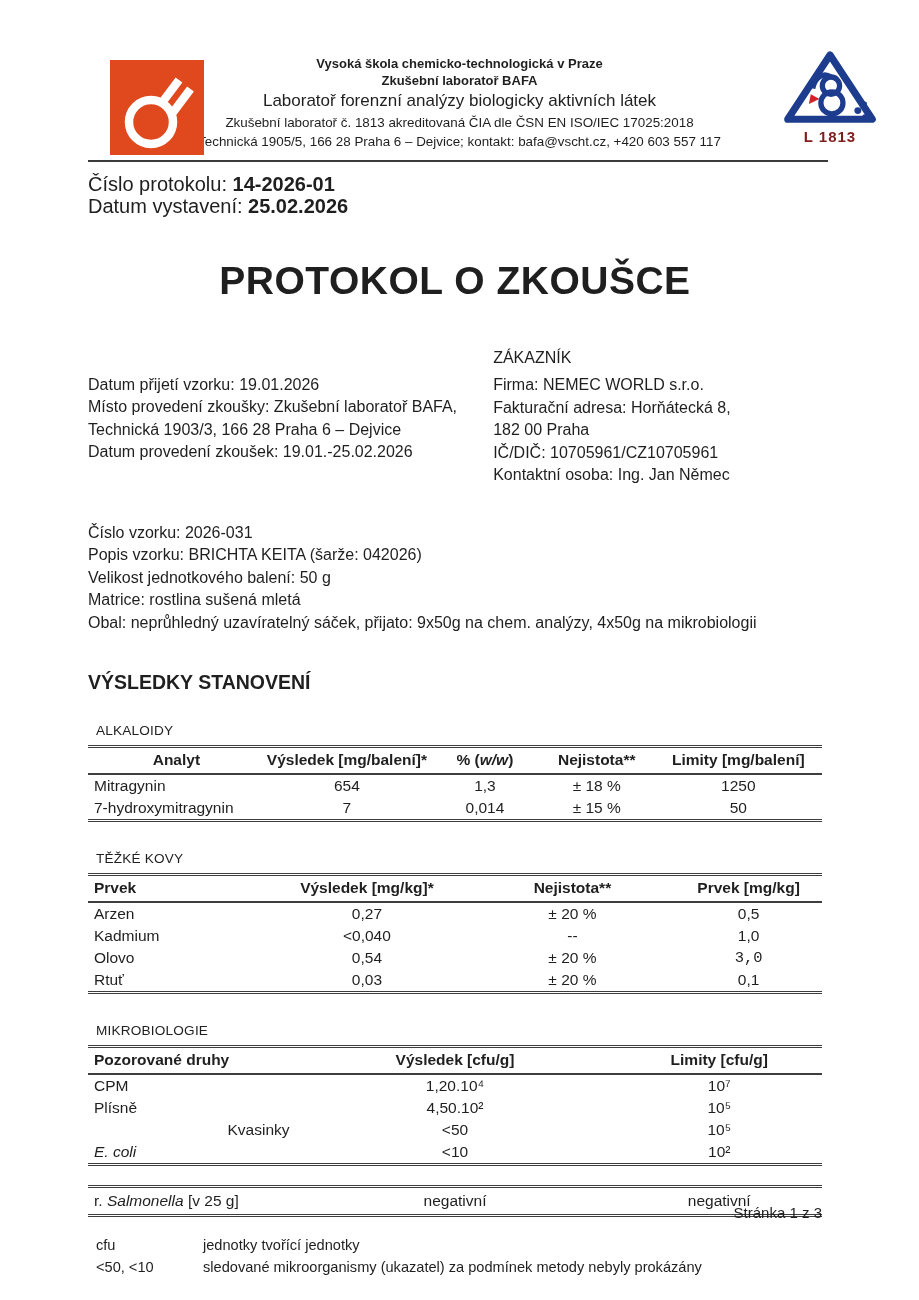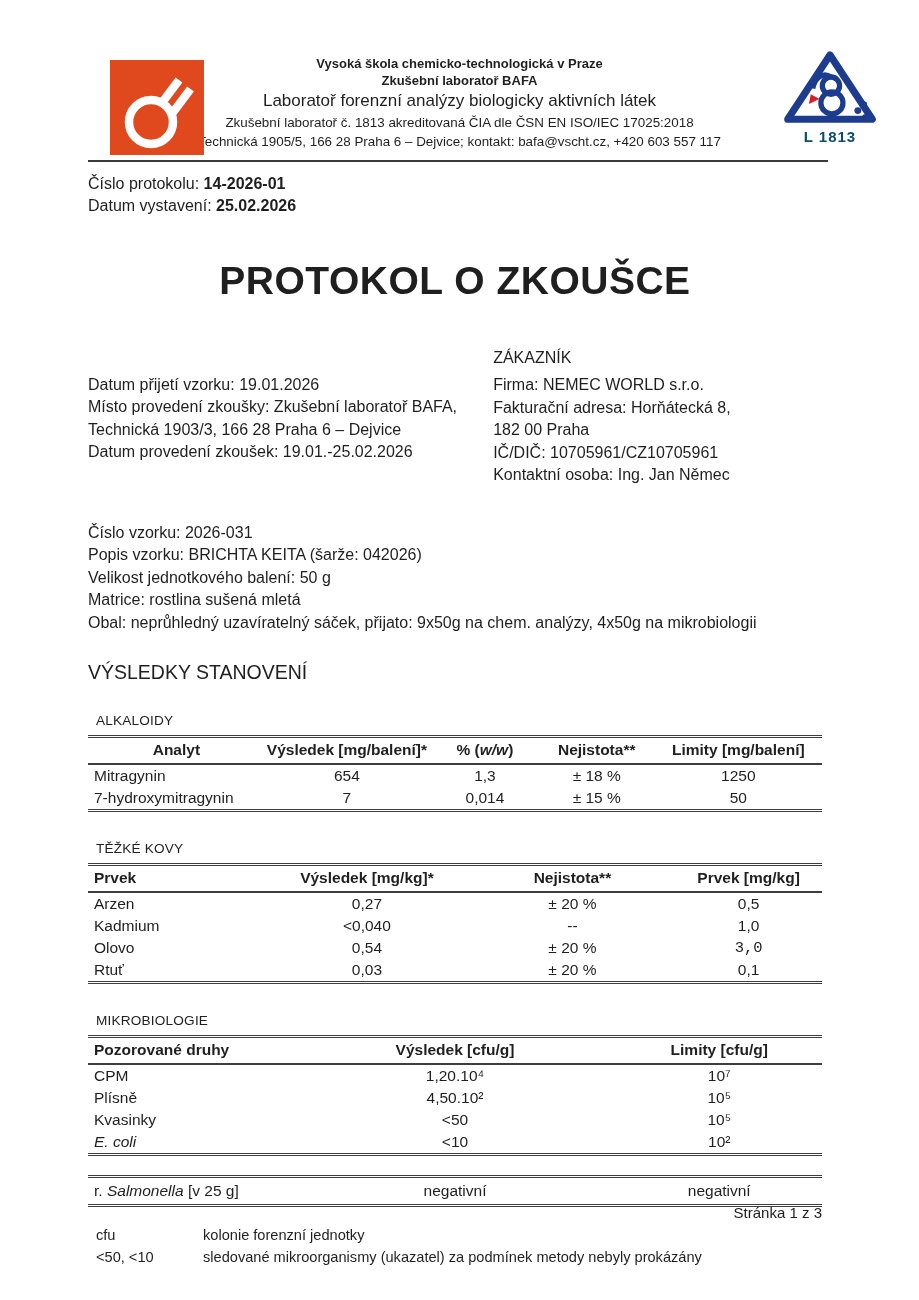--- a/index.html
+++ b/index.html
@@ -13,33 +13,33 @@
   .hdr-l3{font-size:17px;}
   .hdr-l4,.hdr-l5{font-size:13.4px;margin-top:2px;}
   .logo-left{position:absolute;left:110px;top:60px;}
   .logo-right{position:absolute;left:779px;top:50px;width:102px;text-align:center;}
   .cia-label{font-size:15px;font-weight:bold;letter-spacing:1px;margin-top:-4px;}
 
   .rule{margin:9px 91px 0 88px;border-bottom:2px solid #3a3a3a;}
 
   .content{padding:0 97px 0 88px;}
 
-  .proto{margin-top:11px;font-size:16px;line-height:22px;}
+  .proto{margin-top:11px;font-size:20px;line-height:22px;}
   .proto b{font-weight:bold;}
 
   .doc-title{text-align:center;font-size:39px;font-weight:bold;letter-spacing:.5px;margin-top:42px;}
 
   .info-row{display:flex;margin-top:44px;font-size:16px;line-height:22.5px;}
   .info-left{width:55.2%;padding-top:27px;}
   .info-right{width:44.8%;}
   .cust-heading{margin-bottom:5px;}
 
   .sample{margin-top:35px;font-size:16px;line-height:22.5px;}
 
-  .results-heading{margin-top:27px;font-size:19.5px;font-weight:normal;}
+  .results-heading{margin-top:37px;font-size:19.5px;font-weight:bold;}
 
   .tbl-section{margin-top:29px;padding-left:8px;font-size:13.6px;letter-spacing:.2px;}
   table.res-table{width:100%;border-collapse:collapse;margin-top:7px;
     border-top:3px double #3e3e3e;border-bottom:3px double #3e3e3e;}
   table.res-table th,table.res-table td{font-size:15.5px;padding:2px 4px;white-space:nowrap;}
   table.res-table thead th{font-weight:bold;border-bottom:2px solid #3e3e3e;padding-bottom:4px;padding-top:3px;}
   table.res-table th:first-child,table.res-table td:first-child{padding-left:6px;}
   table.res-table.bare{margin-top:19px;}
   table.res-table.bare td{padding-top:4px;padding-bottom:4px;}
 
@@ -83,21 +83,21 @@
           <circle cx="52" cy="55" r="11.5" stroke-width="5.5"></circle>
           <path d="M51 28 C42 22 34 30 32 40" stroke-width="5.5"></path>
         </g>
         <g fill="#1d3c8e">
           <circle cx="79" cy="63" r="3.6"></circle>
           <circle cx="86" cy="56" r="2.6"></circle>
           <circle cx="86" cy="69" r="2.2"></circle>
         </g>
         <path d="M30 46 l9 5 l-11 5 z" fill="#d42027"></path>
       </svg>
-      <div class="cia-label" style="color:#0c4a6e;">L 1813</div>
+      <div class="cia-label" style="color:#7f1d1d;">L 1813</div>
     </div>
   </div>
 
   <div class="rule"></div>
 
   <div class="content">
 
     <div class="proto">
       <div><span>Číslo protokolu: </span><b>14-2026-01</b></div>
       <div><span>Datum vystavení: </span><b>25.02.2026</b></div>
@@ -212,21 +212,21 @@
               <td style="text-align: left; width: 28%;">CPM</td>
               <td style="text-align: center; width: 44%;">1,20.10⁴</td>
               <td style="text-align: center; width: 28%;">10⁷</td>
             </tr>
             <tr>
               <td style="text-align: left; width: 28%;">Plísně</td>
               <td style="text-align: center; width: 44%;">4,50.10²</td>
               <td style="text-align: center; width: 28%;">10⁵</td>
             </tr>
             <tr>
-              <td style="text-align: left; width: 28%;">Kvasinky</td>
+              <td style="text-align: right; width: 28%;">Kvasinky</td>
               <td style="text-align: center; width: 44%;">&lt;50</td>
               <td style="text-align: center; width: 28%;">10⁵</td>
             </tr>
             <tr>
               <td style="text-align: left; width: 28%;"><span style="font-style: italic;">E. coli</span></td>
               <td style="text-align: center; width: 44%;">&lt;10</td>
               <td style="text-align: center; width: 28%;">10²</td>
             </tr>
           </tbody>
         </table>
@@ -237,21 +237,21 @@
               <td style="text-align: center; width: 44%;">negativní</td>
               <td style="text-align: center; width: 28%;">negativní</td>
             </tr>
           </tbody>
         </table>
       </div>
 
     <div class="notes" id="notes">
         <div class="note-row">
           <div class="note-term">cfu</div>
-          <div class="note-def">kolonie forenzní jednotky</div>
+          <div class="note-def">jednotky tvořící jednotky</div>
         </div>
         <div class="note-row">
           <div class="note-term">&lt;50, &lt;10</div>
           <div class="note-def">sledované mikroorganismy (ukazatel) za podmínek metody nebyly prokázány</div>
         </div>
       </div>
 
   </div>
 
   <div class="page-num">Stránka 1 z 3</div>

